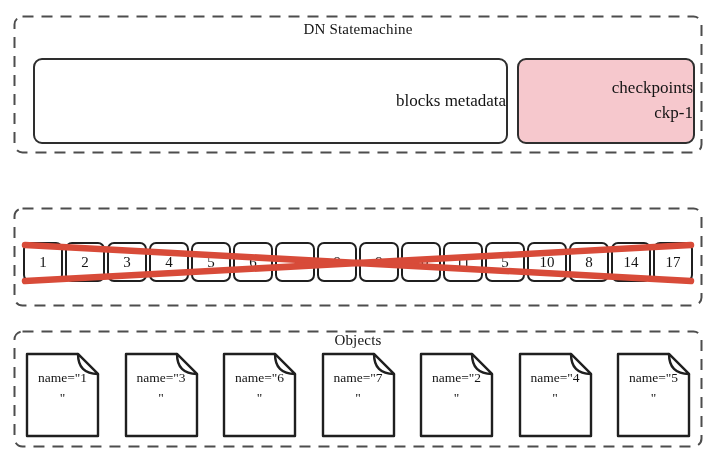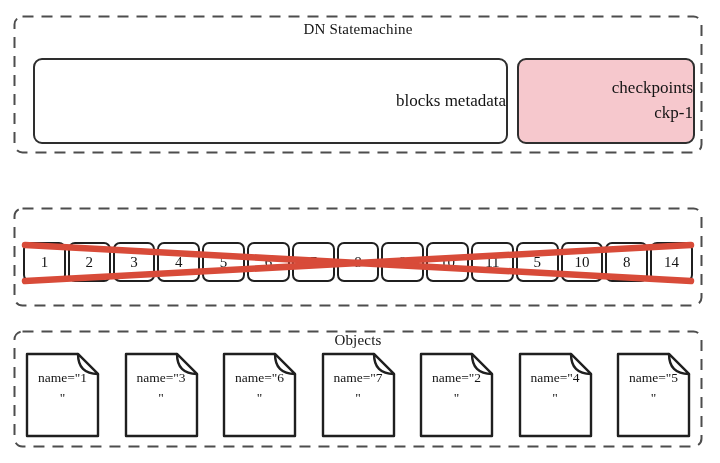--- a/index.html
+++ b/index.html
@@ -136,20 +136,23 @@
   </div>
         <div class="log-cell">
     <span>10</span>
   </div>
         <div class="log-cell">
     <span>8</span>
   </div>
         <div class="log-cell">
     <span>14</span>
   </div>
+        <div class="log-cell">
+    <span>17</span>
+  </div>
       </div>
     <svg class="cross-svg" viewBox="0 0 674 50" preserveAspectRatio="none" aria-hidden="true">
       <line x1="4" y1="8" x2="670" y2="44" stroke-width="6.5" stroke-linecap="round" stroke="#d84b39"></line>
       <line x1="4" y1="44" x2="670" y2="8" stroke-width="6.5" stroke-linecap="round" stroke="#d84b39"></line>
     </svg>
   </section>
 
   <section class="objects">
     <svg class="dash-border" aria-hidden="true">
       <rect x="1.5" y="1.5" width="687" height="115" rx="8"></rect>

